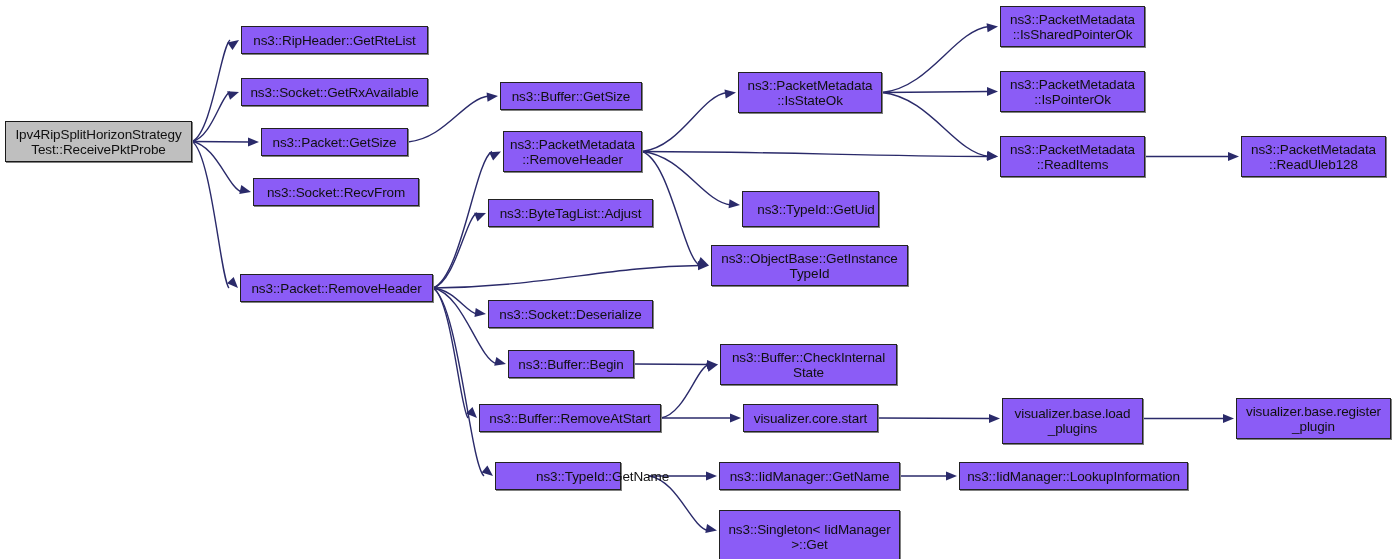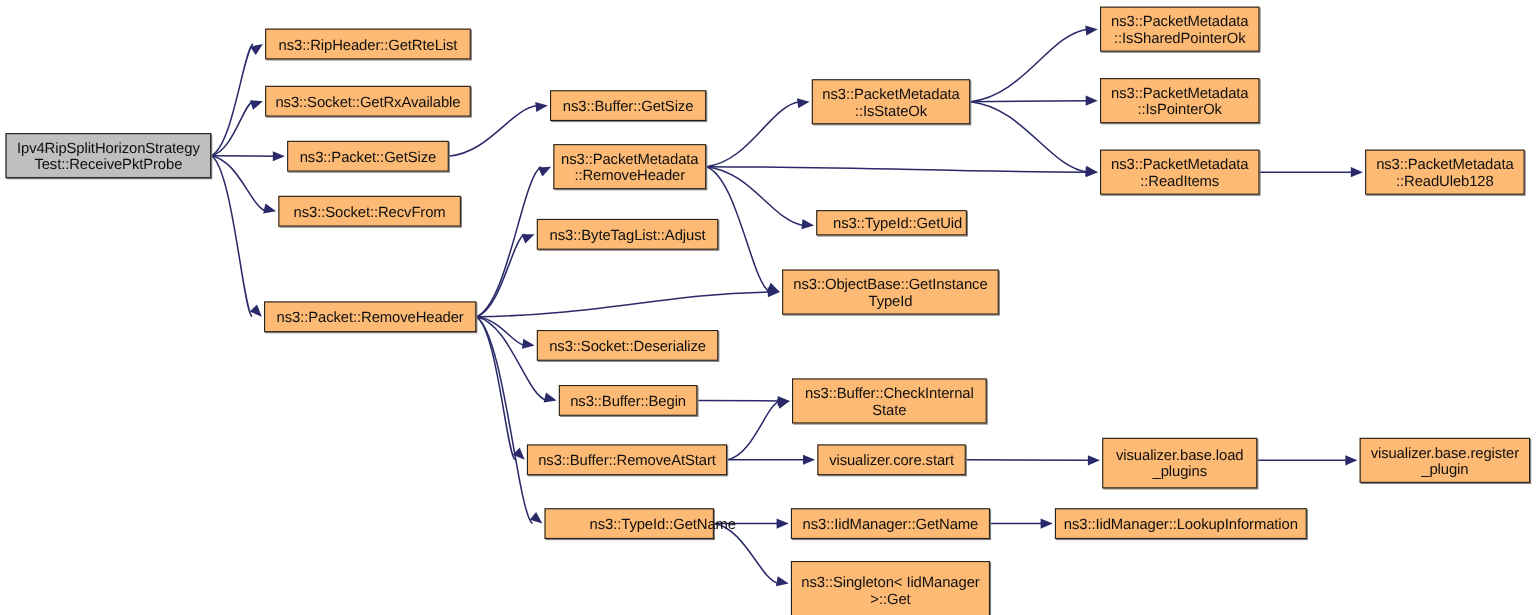--- a/index.html
+++ b/index.html
@@ -20,21 +20,21 @@
     left: 0;
     top: 0;
     width: 1396px;
     height: 559px;
     pointer-events: none;
   }
   .node {
     position: absolute;
     box-sizing: border-box;
     border: 1px solid #222222;
-    background: #fdba74;
+    background: #8b5cf6;
     color: #101010;
     font-size: 13.5px;
     line-height: 15px;
     text-align: center;
     display: flex;
     align-items: center;
     justify-content: center;
     padding: 0 3px;
     box-shadow: 1px 1px 0 0 #808080;
     white-space: pre-line;
@@ -122,24 +122,24 @@
       <div class="node" style="left: 261px; top: 128px; width: 147px; height: 28px;"><span class="node-label">ns3::Packet::GetSize</span></div>
       <div class="node" style="left: 253px; top: 178px; width: 166px; height: 28px;"><span class="node-label">ns3::Socket::RecvFrom</span></div>
       <div class="node" style="left: 240px; top: 274px; width: 193px; height: 28px;"><span class="node-label">ns3::Packet::RemoveHeader</span></div>
       <div class="node" style="left: 500px; top: 82px; width: 142px; height: 28px;"><span class="node-label">ns3::Buffer::GetSize</span></div>
       <div class="node" style="left: 503px; top: 131px; width: 139px; height: 41px;"><span class="node-label">ns3::PacketMetadata
 ::RemoveHeader</span></div>
       <div class="node" style="left: 488px; top: 199px; width: 165px; height: 28px;"><span class="node-label">ns3::ByteTagList::Adjust</span></div>
       <div class="node" style="left: 488px; top: 300px; width: 165px; height: 28px;"><span class="node-label">ns3::Socket::Deserialize</span></div>
       <div class="node" style="left: 508px; top: 350px; width: 126px; height: 28px;"><span class="node-label">ns3::Buffer::Begin</span></div>
       <div class="node" style="left: 479px; top: 404px; width: 182px; height: 28px;"><span class="node-label">ns3::Buffer::RemoveAtStart</span></div>
-      <div class="node" style="left: 495px; top: 462px; width: 154px; height: 28px; padding-left: 40px;"><span class="node-label">ns3::TypeId::GetName</span></div>
+      <div class="node" style="left: 495px; top: 462px; width: 126px; height: 28px; padding-left: 40px;"><span class="node-label">ns3::TypeId::GetName</span></div>
       <div class="node" style="left: 738px; top: 72px; width: 144px; height: 41px;"><span class="node-label">ns3::PacketMetadata
 ::IsStateOk</span></div>
-      <div class="node" style="left: 742px; top: 191px; width: 137px; height: 23px; padding-left: 14px;"><span class="node-label">ns3::TypeId::GetUid</span></div>
+      <div class="node" style="left: 742px; top: 191px; width: 137px; height: 36px; padding-left: 14px;"><span class="node-label">ns3::TypeId::GetUid</span></div>
       <div class="node" style="left: 711px; top: 245px; width: 197px; height: 41px;"><span class="node-label">ns3::ObjectBase::GetInstance
 TypeId</span></div>
       <div class="node" style="left: 720px; top: 344px; width: 177px; height: 41px;"><span class="node-label">ns3::Buffer::CheckInternal
 State</span></div>
       <div class="node" style="left: 743px; top: 404px; width: 135px; height: 28px; align-items: center;"><span class="node-label">visualizer.core.start</span></div>
       <div class="node" style="left: 719px; top: 462px; width: 181px; height: 28px;"><span class="node-label">ns3::IidManager::GetName</span></div>
       <div class="node" style="left: 719px; top: 510px; width: 181px; height: 54px;"><span class="node-label">ns3::Singleton&lt; IidManager
 &gt;::Get</span></div>
       <div class="node" style="left: 1000px; top: 6px; width: 145px; height: 41px;"><span class="node-label">ns3::PacketMetadata
 ::IsSharedPointerOk</span></div>

